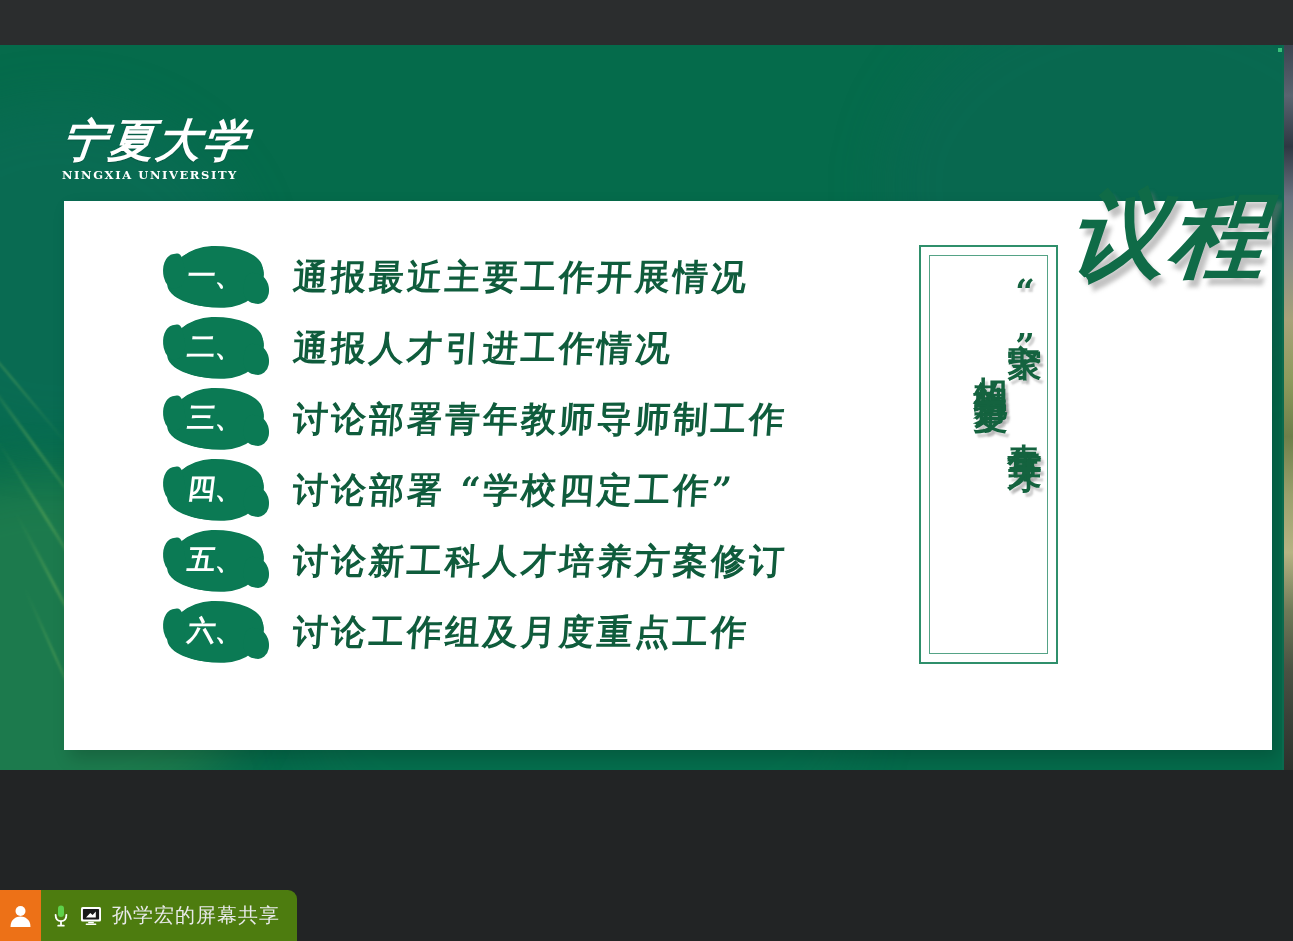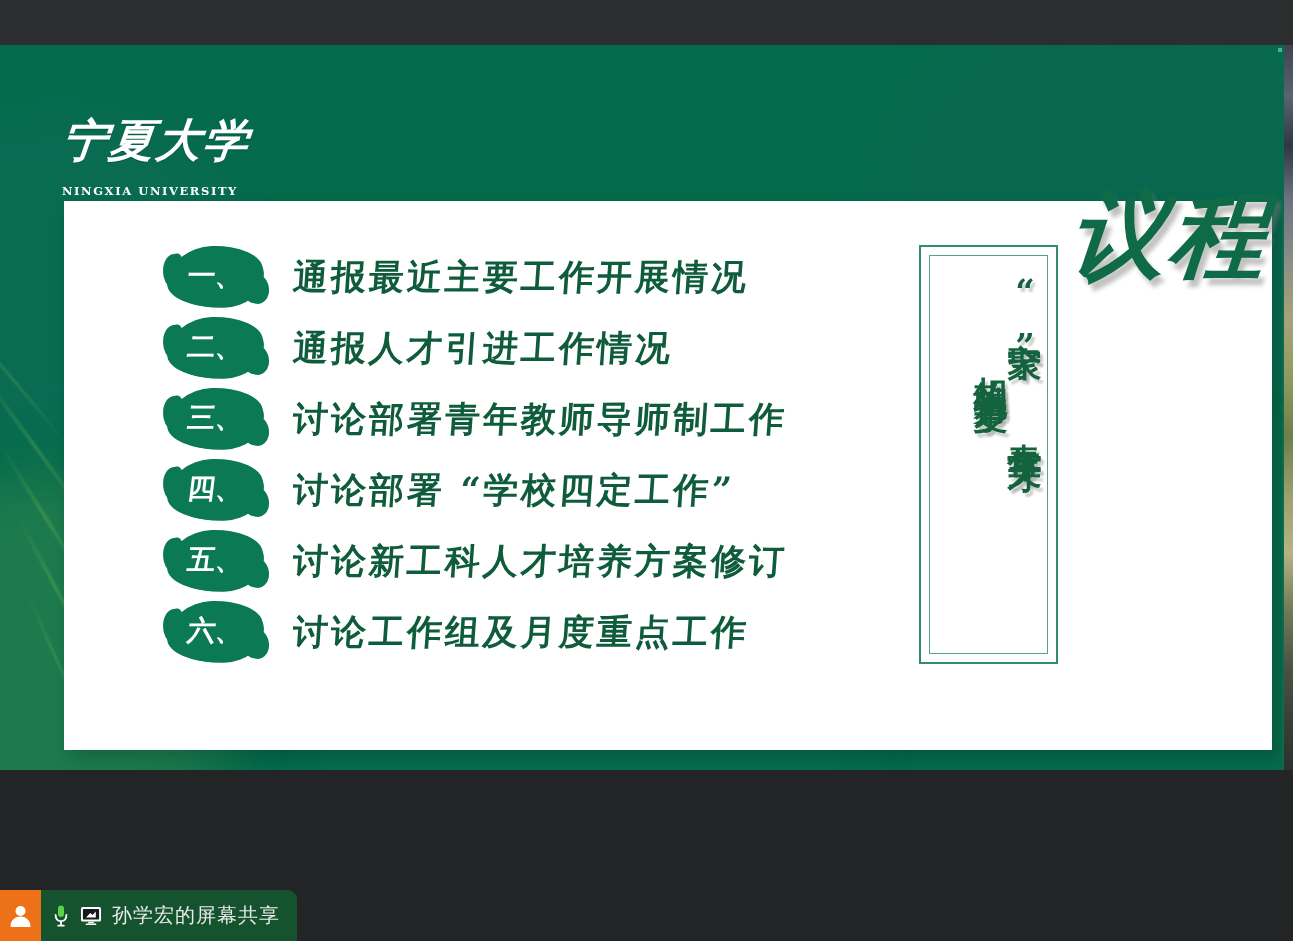--- a/index.html
+++ b/index.html
@@ -85,21 +85,21 @@
     color: #ffffff;
     letter-spacing: 2px;
     line-height: 1.05;
     font-style: italic;
     font-weight: 700;
     white-space: nowrap;
     transform: skewX(-6deg);
     text-shadow: 0 1px 1px rgba(0,0,0,0.18);
   }
   .logo-en {
-    margin-top: 20px;
+    margin-top: 4px;
     font-family: "DejaVu Serif", "Liberation Serif", serif;
     font-size: 11.5px;
     font-weight: 700;
     letter-spacing: 1.6px;
     color: #ffffff;
     white-space: nowrap;
   }
 
   
   .card {
@@ -287,21 +287,21 @@
   }
   .avatar-tile {
     width: 41px;
     background: #ed7117;
     display: flex;
     align-items: center;
     justify-content: center;
   }
   .avatar-tile svg { display:block; }
   .name-pill {
-    background: #14532d;
+    background: #4d7c0f;
     border-top-right-radius: 9px;
     border-bottom-right-radius: 0px;
     display: flex;
     align-items: center;
     gap: 9px;
     padding: 0 17px 0 12px;
   }
   .mic-icon { width: 18px; height: 26px; display:flex; align-items:center; }
   .share-icon { width: 23px; height: 20px; display:flex; align-items:center; }
   .name-text {

